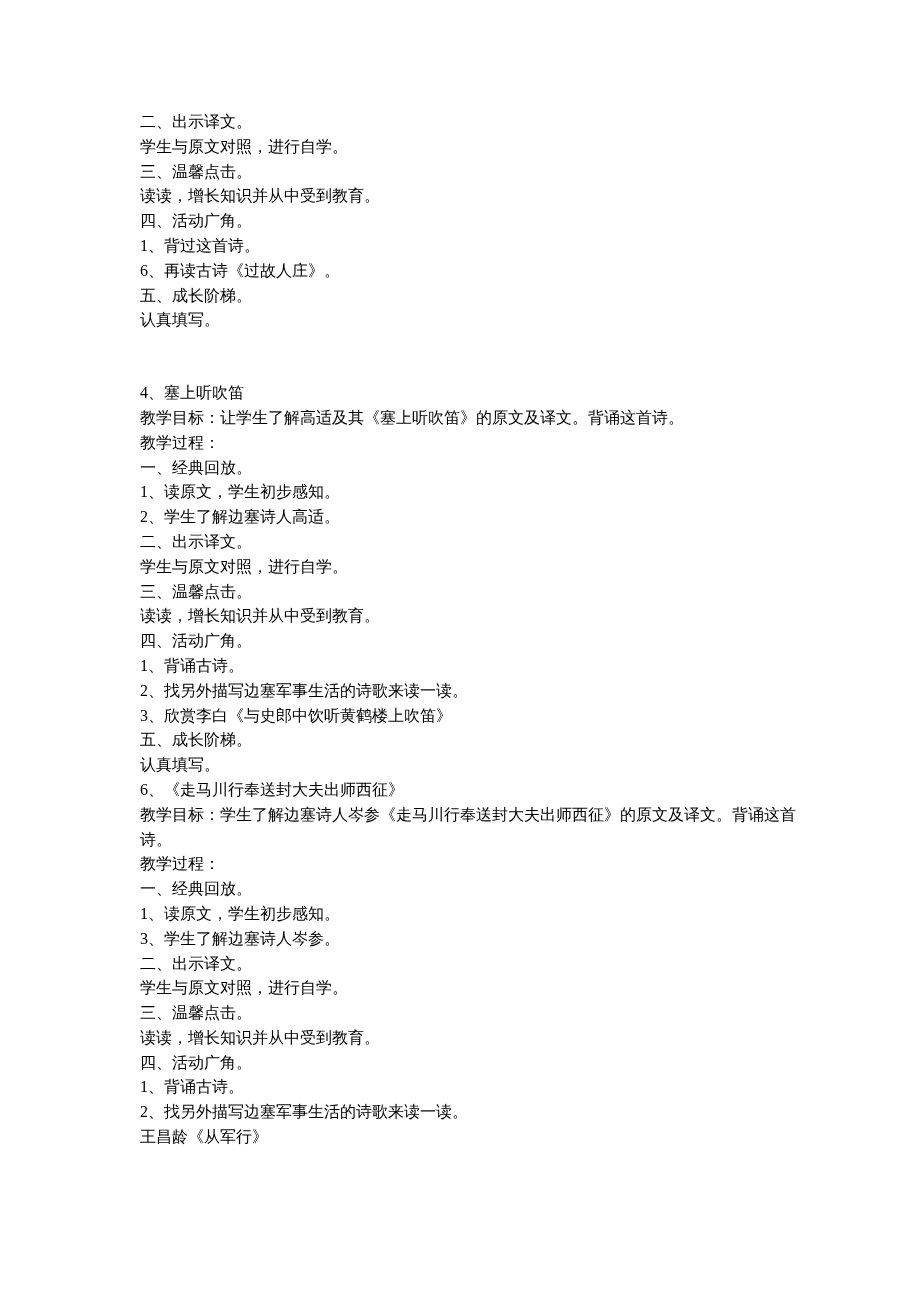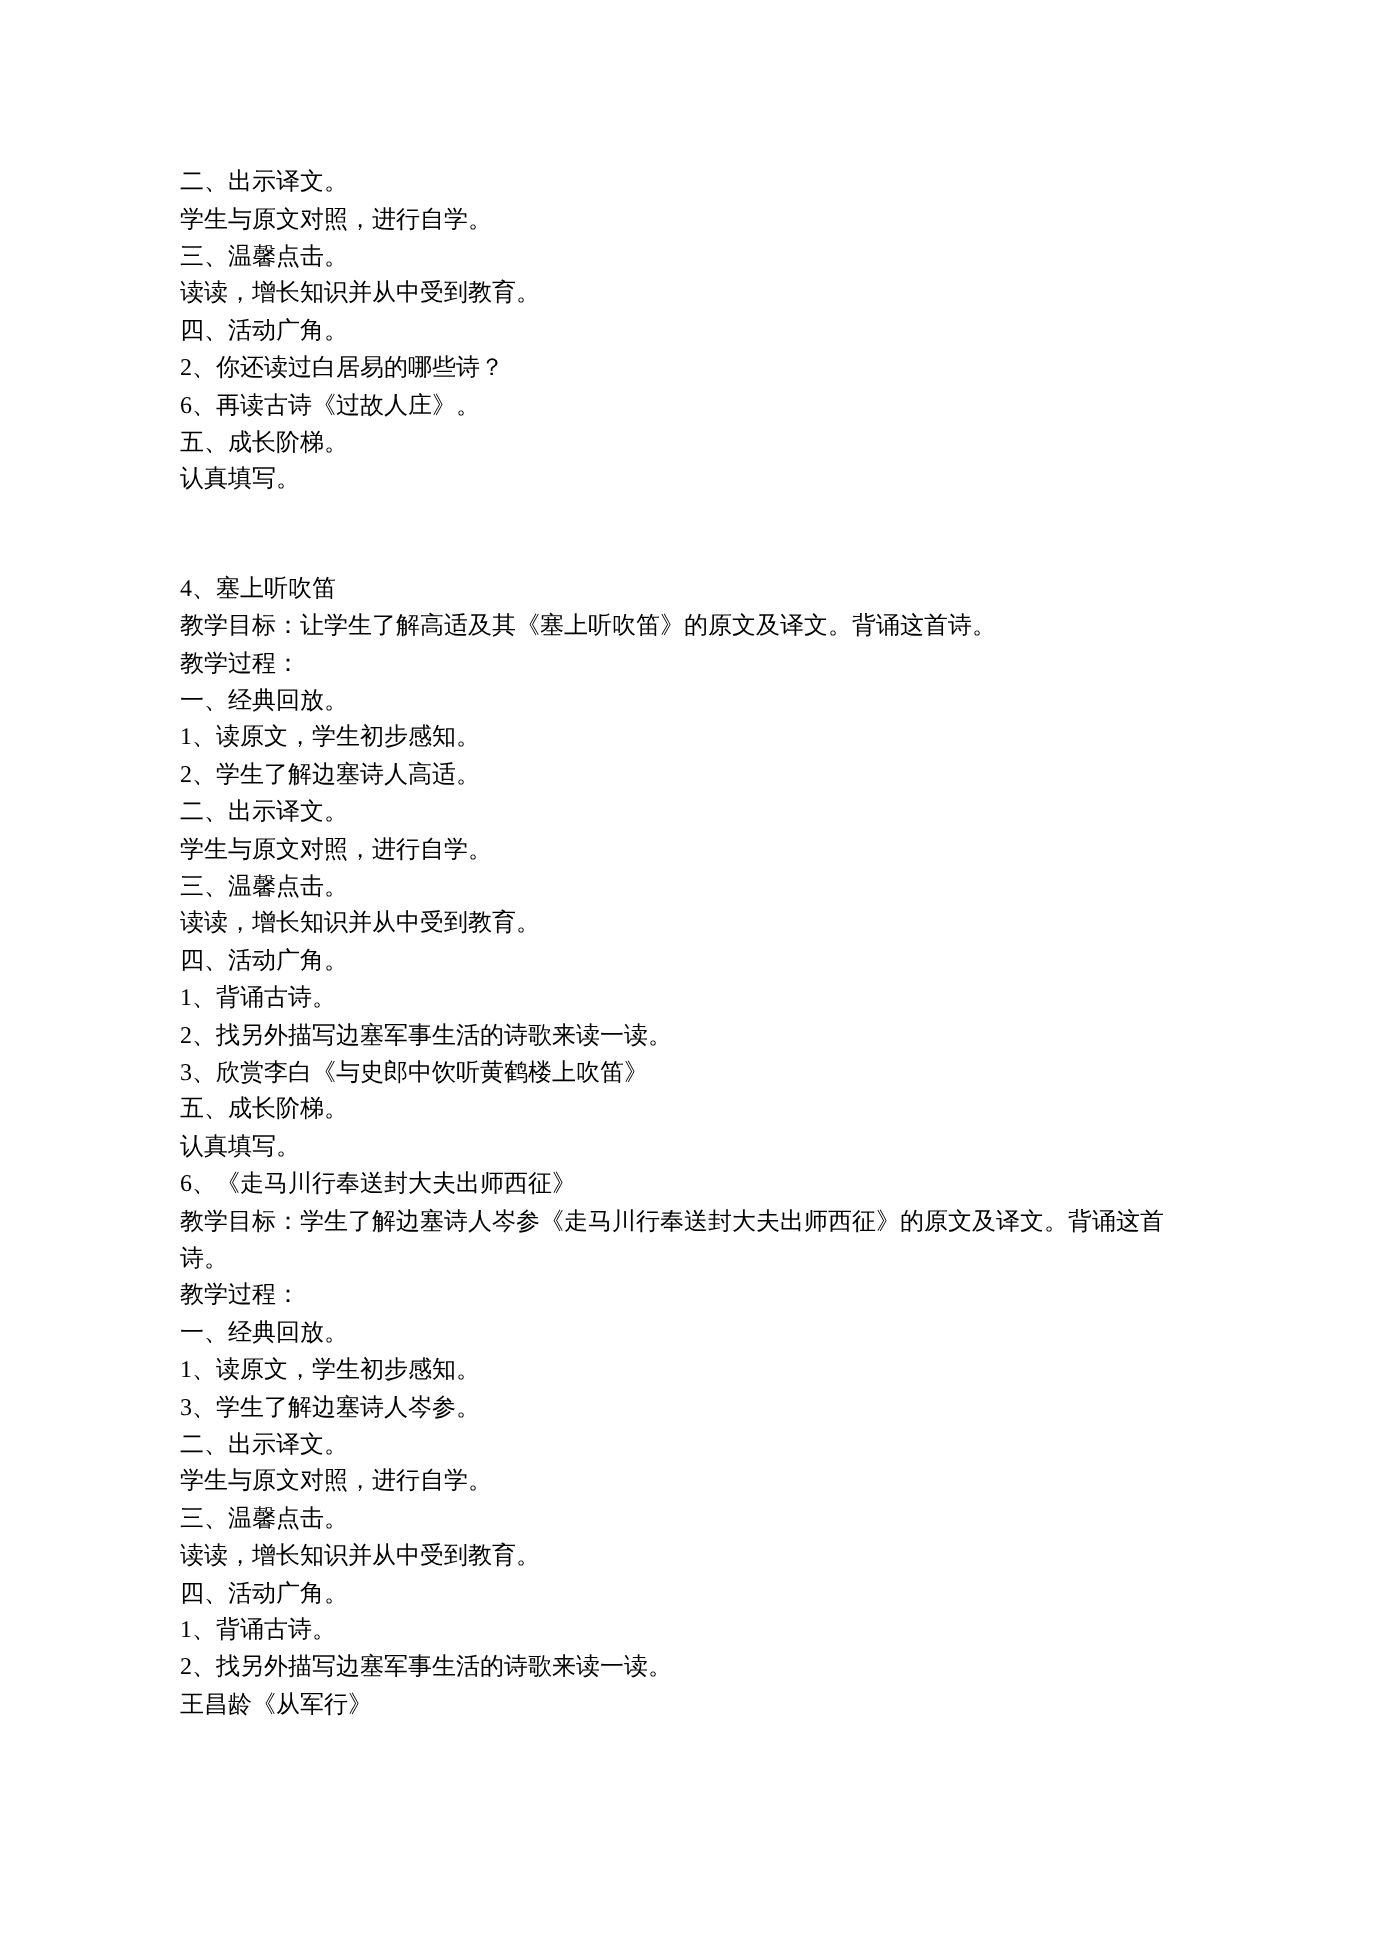--- a/index.html
+++ b/index.html
@@ -6,33 +6,33 @@
   body {
     width: 920px;
     height: 1302px;
     background: #ffffff;
     font-family: "SimSun", "宋体", serif;
     font-size: 16px;
     color: #000000;
     line-height: 1.55;
     padding: 110px 120px 40px 120px;
   }
-  .line { white-space: pre-wrap; }
+  .line { white-space: pre-wrap; margin-left: 20px; }
   .gap { height: 48px; }
 </style>
 </head>
 <body>
 
 <div>
   <div class="line">二、出示译文。</div>
   <div class="line">学生与原文对照，进行自学。</div>
   <div class="line">三、温馨点击。</div>
   <div class="line">读读，增长知识并从中受到教育。</div>
   <div class="line">四、活动广角。</div>
-  <div class="line">2、你还读过白居易的哪些诗？</div>
+  <div class="line">1、背过这首诗。</div>
   <div class="line">6、再读古诗《过故人庄》。</div>
   <div class="line">五、成长阶梯。</div>
   <div class="line">认真填写。</div>
 </div>
 
 <div class="gap"></div>
 
 <div>
   <div class="line">4、塞上听吹笛</div>
   <div class="line">教学目标：让学生了解高适及其《塞上听吹笛》的原文及译文。背诵这首诗。</div>

